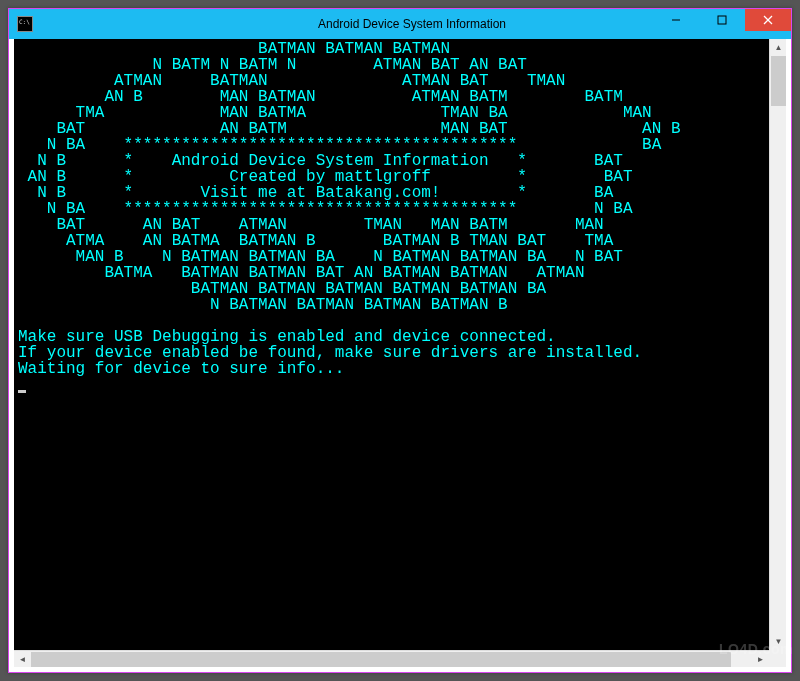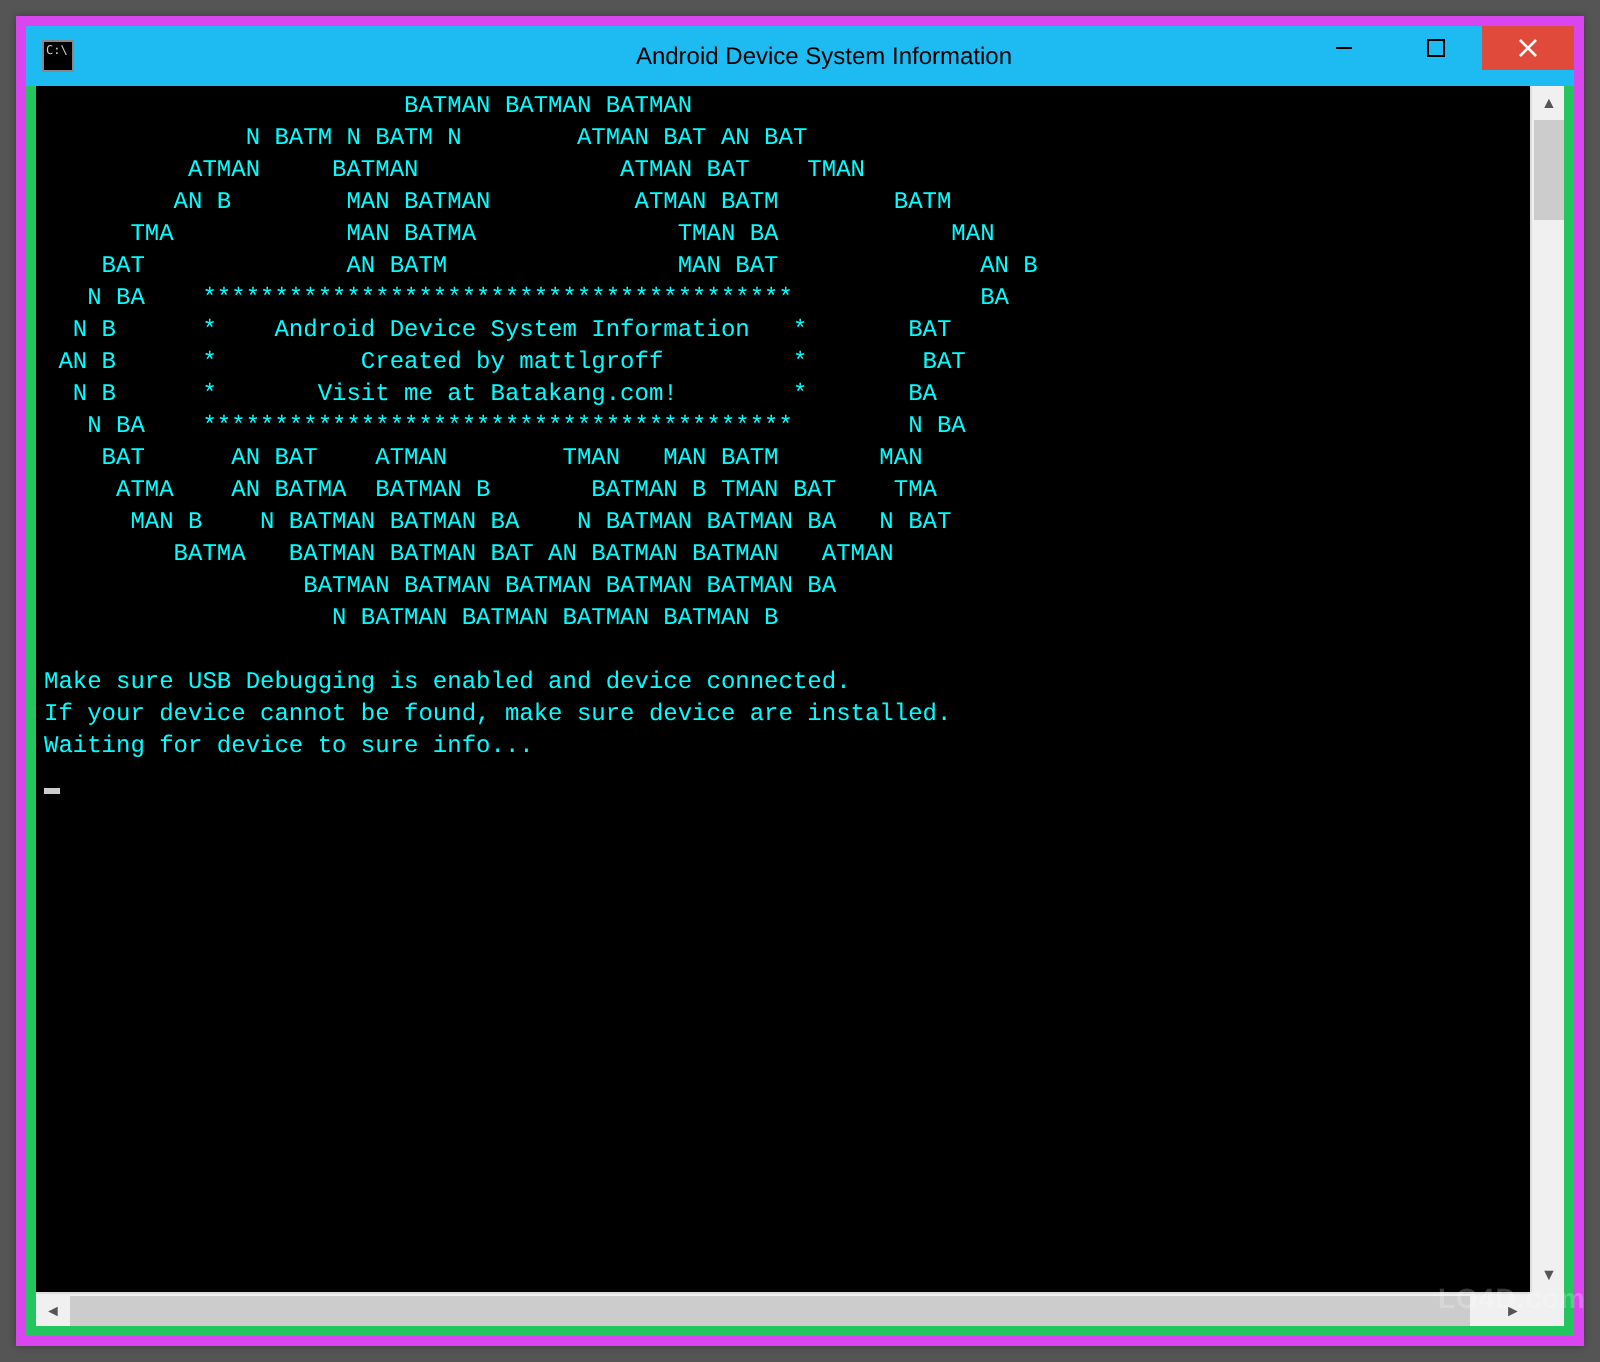--- a/index.html
+++ b/index.html
@@ -16,22 +16,22 @@
       position: relative;
       font-family: "Segoe UI", Tahoma, sans-serif;
     }
     
     .window {
       position: absolute;
       top: 8px;
       left: 8px;
       right: 8px;
       bottom: 8px;
-      background: #22c55e;
-      border: 5px solid #d946ef;
+      background: #ffffff;
+      border: 1px solid #d946ef;
       box-shadow: 0 0 4px rgba(0,0,0,0.3);
     }
     
     .titlebar {
       height: 30px;
       background: #1dbbf2;
       display: flex;
       align-items: center;
       position: relative;
     }
@@ -113,21 +113,21 @@
     }
     
     .console {
       position: absolute;
       top: 0;
       left: 0;
       right: 17px;
       bottom: 17px;
       background: #000;
       font-family: "Lucida Console", "Courier New", monospace;
-      font-size: 12px;
+      font-size: 16px;
       line-height: 16px;
       color: #00ffff;
       white-space: pre;
       padding: 2px 4px;
       overflow: hidden;
     }
     
     .cursor {
       display: inline-block;
       width: 8px;
@@ -266,21 +266,21 @@
   N B      *       Visit me at Batakang.com!        *       BA
    N BA    *****************************************        N BA
     BAT      AN BAT    ATMAN        TMAN   MAN BATM       MAN
      ATMA    AN BATMA  BATMAN B       BATMAN B TMAN BAT    TMA
       MAN B    N BATMAN BATMAN BA    N BATMAN BATMAN BA   N BAT
          BATMA   BATMAN BATMAN BAT AN BATMAN BATMAN   ATMAN
                   BATMAN BATMAN BATMAN BATMAN BATMAN BA
                     N BATMAN BATMAN BATMAN BATMAN B</span>
 
 <span>Make sure USB Debugging is enabled and device connected.</span>
-<span>If your device cannot be found, make sure device are installed.</span>
+<span>If your device enabled be found, make sure drivers are installed.</span>
 <span>Waiting for device to sure info...</span>
 <span class="cursor"></span></div>
 
     <div class="scrollbar-v">
       <div class="scroll-arrow scroll-arrow-up">▲</div>
       <div class="scroll-thumb-v"></div>
       <div class="scroll-arrow scroll-arrow-down">▼</div>
     </div>
 
     <div class="scrollbar-h">

